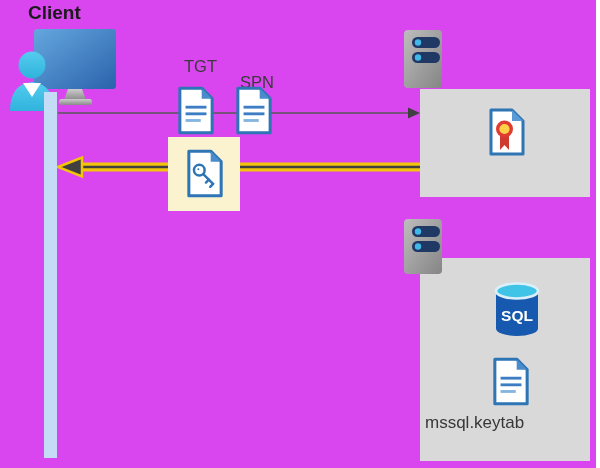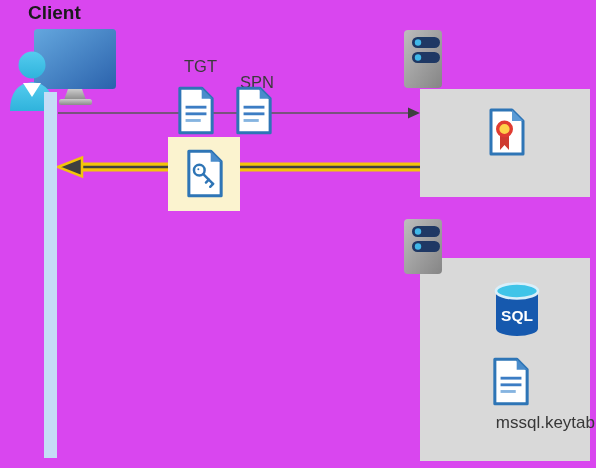--- a/index.html
+++ b/index.html
@@ -6,21 +6,21 @@
   .canvas{position:relative;width:596px;height:468px;background:#d946ef;overflow:hidden;
           font-family:"Liberation Sans", sans-serif;}
   .abs{position:absolute;}
   .heading{font-weight:bold;color:#1a1a1a;}
   .client-label{left:28px;top:2px;font-size:19px;}
   .dc-label{left:455px;top:6px;width:130px;font-size:18px;line-height:24px;}
   .linux-label{left:455px;top:225px;width:140px;font-size:18px;}
   .ticket-label{width:40px;top:57px;text-align:right;font-size:16.5px;color:#3b3b3b;}
   .tgt-pos{left:177px;}
   .spn-pos{left:234px;margin-top:16px;}
-  .keytab-label{left:425px;top:413px;width:170px;text-align:right;font-size:17px;color:#383838;}
+  .keytab-label{left:425px;top:413px;width:170px;text-align:left;font-size:17px;color:#383838;}
   .vbar{left:44px;top:92px;width:13px;height:366px;background:#c5dcf6;}
   .graybox{background:#d9d9d9;}
   .dc-box{left:420px;top:89px;width:170px;height:108px;}
   .linux-box{left:420px;top:258px;width:170px;height:203px;}
   .highlight{left:168px;top:137px;width:72px;height:74px;background:#fbf3cf;}
   svg{display:block;}
 </style>
 </head>
 <body>
 

